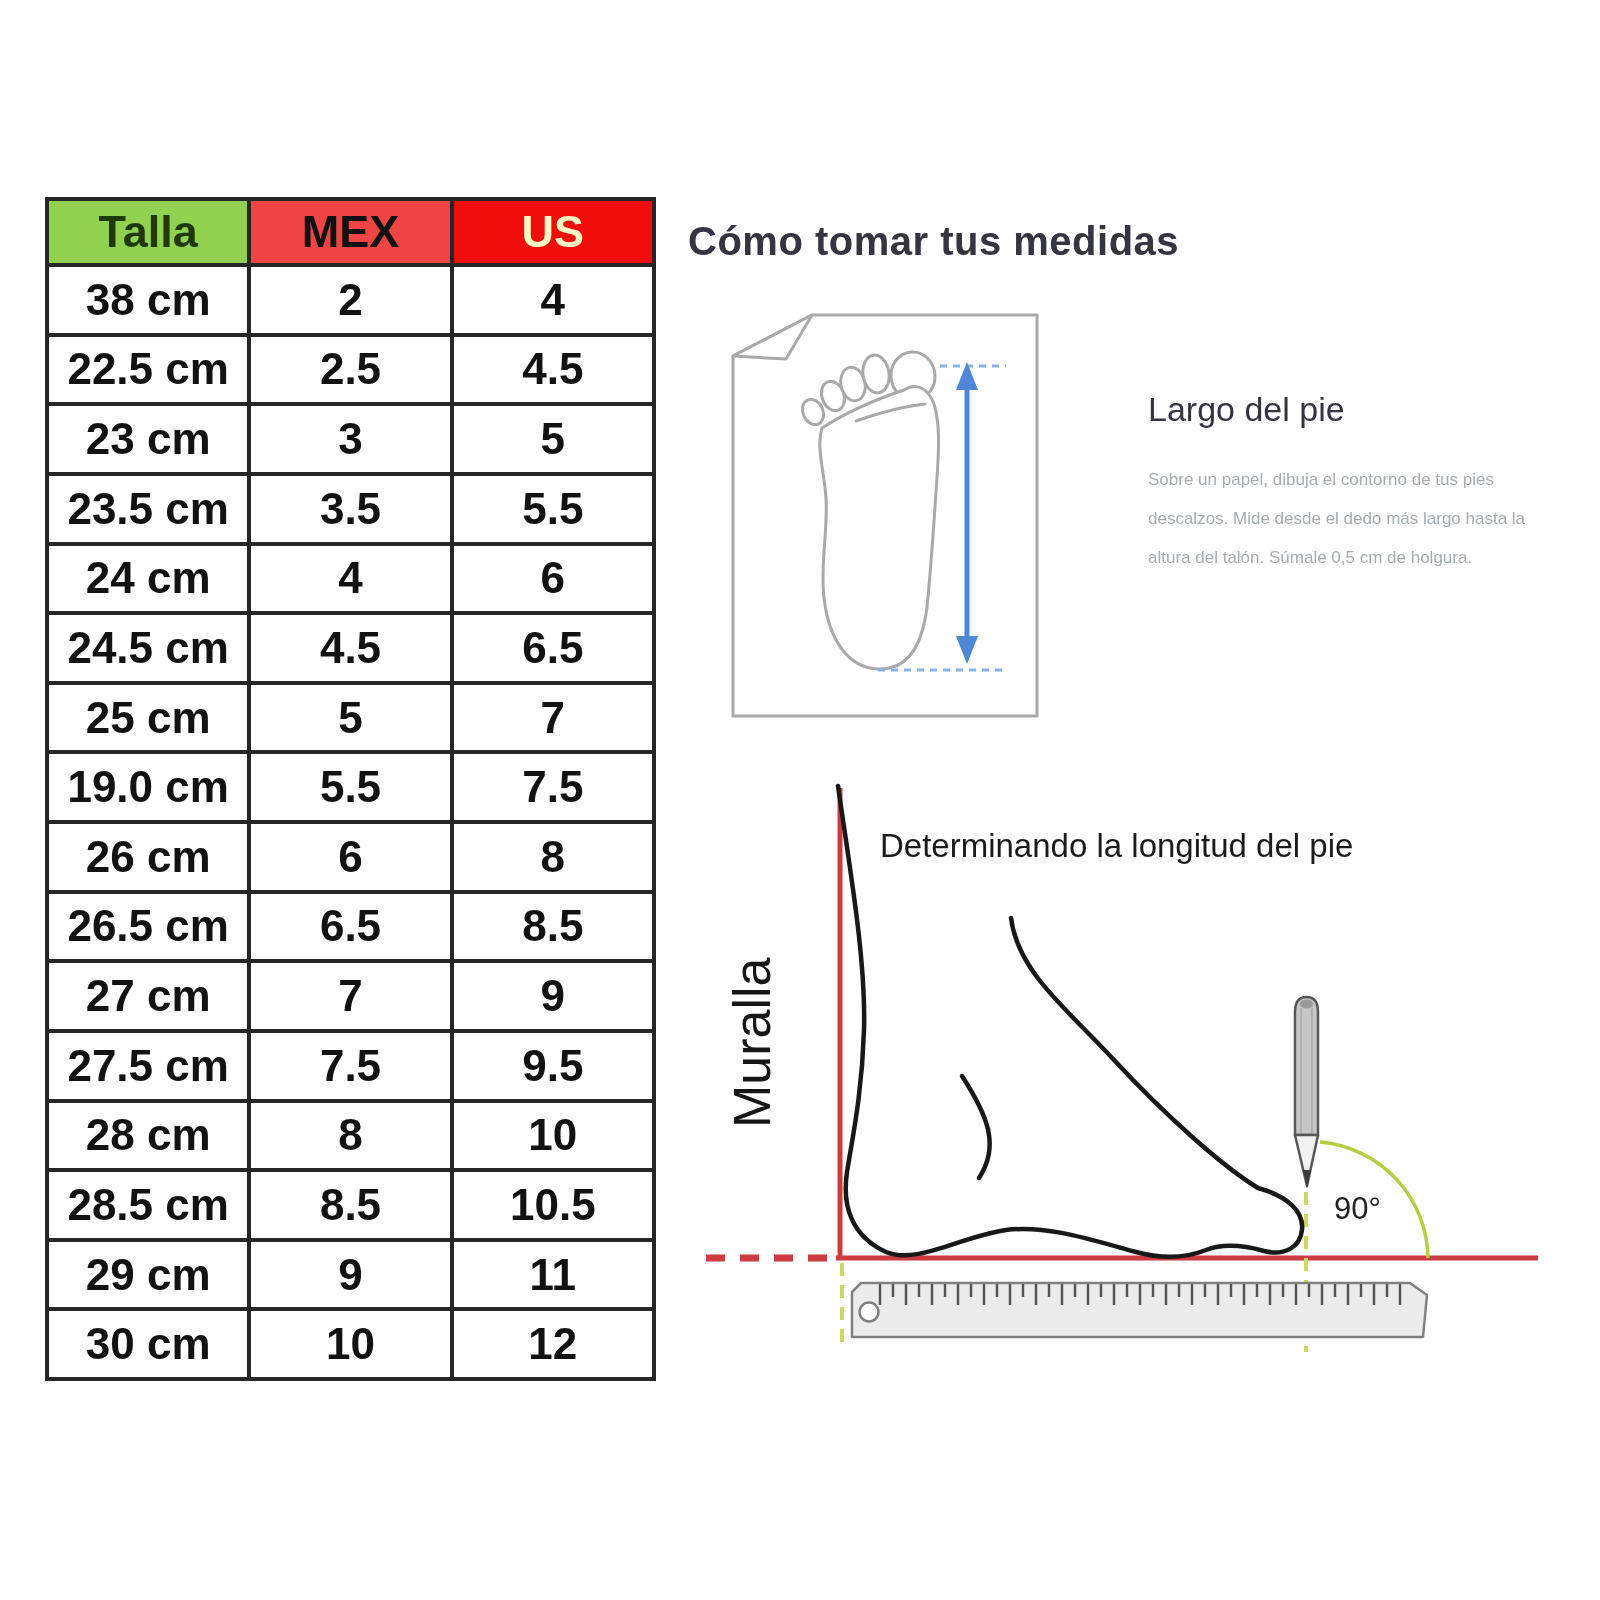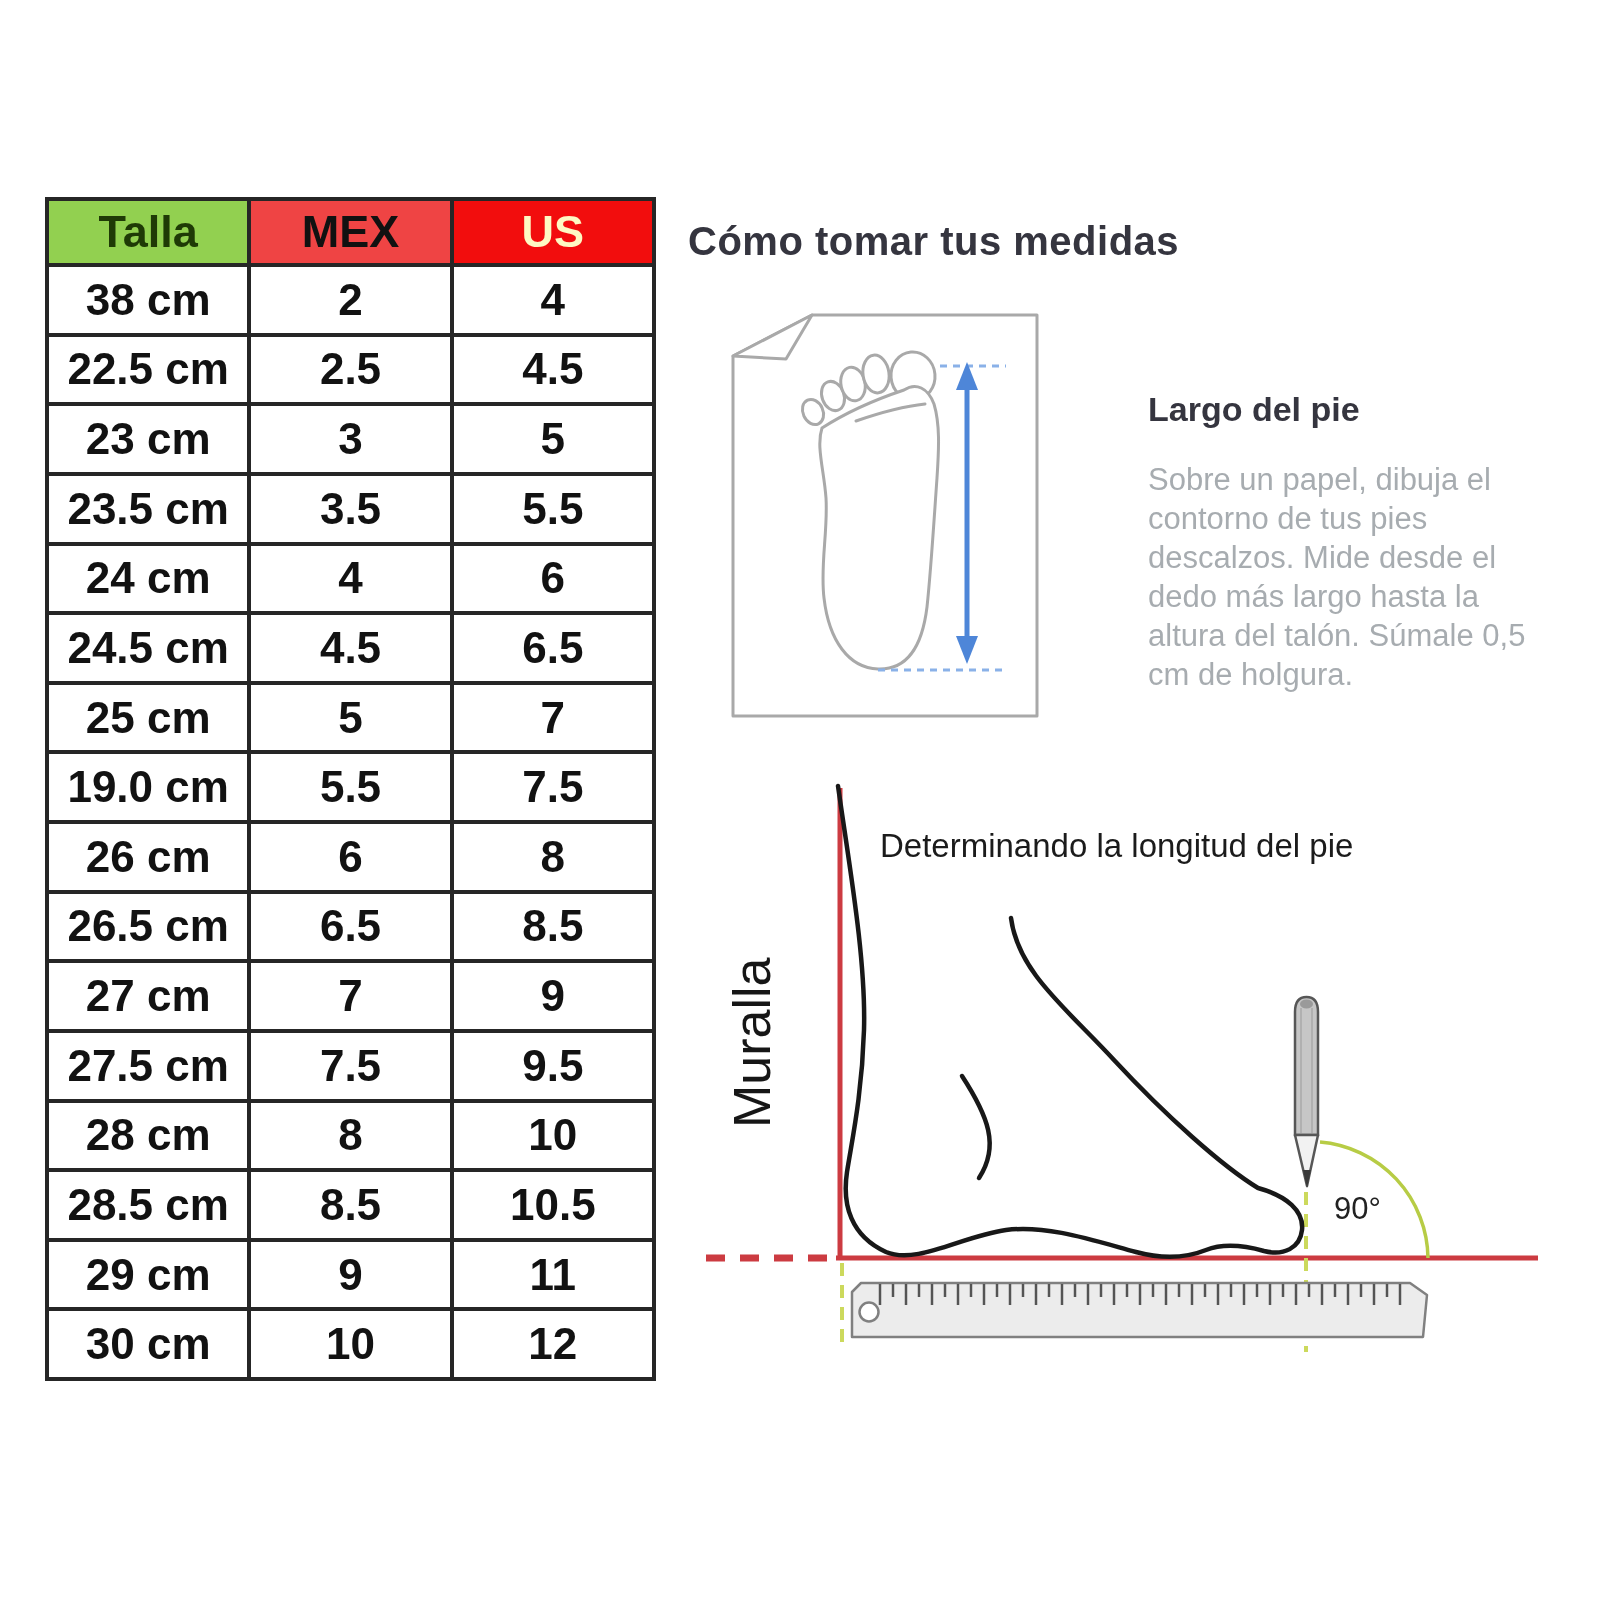--- a/index.html
+++ b/index.html
@@ -18,25 +18,25 @@
     font-weight:bold;font-size:44px;color:#121212;padding:0;
   }
   #size-table th{height:62px;font-size:45px;}
   #size-table td{height:61px;}
   
   .how-to-title{
     position:absolute;left:688px;top:219px;font-size:40px;font-weight:bold;
     color:#35353f;letter-spacing:0.5px;
   }
   .largo-heading{
-    position:absolute;left:1148px;top:390px;font-size:34px;font-weight:bold;color:#35353f;
+    position:absolute;left:1148px;top:390px;font-size:34px;font-weight:normal;color:#35353f;
   }
   .largo-paragraph{
     position:absolute;left:1148px;top:460px;width:414px;
-    font-size:31px;line-height:39px;color:#a7acb0;
+    font-size:17px;line-height:39px;color:#a7acb0;
   }
   
   .diagram-caption{
     position:absolute;left:880px;top:827px;font-size:33px;color:#1b1b1b;
   }
   .wall-label{
     position:absolute;left:722px;top:936px;height:192px;
     writing-mode:vertical-rl;transform:rotate(180deg);
     font-size:52px;color:#161616;white-space:nowrap;
   }

